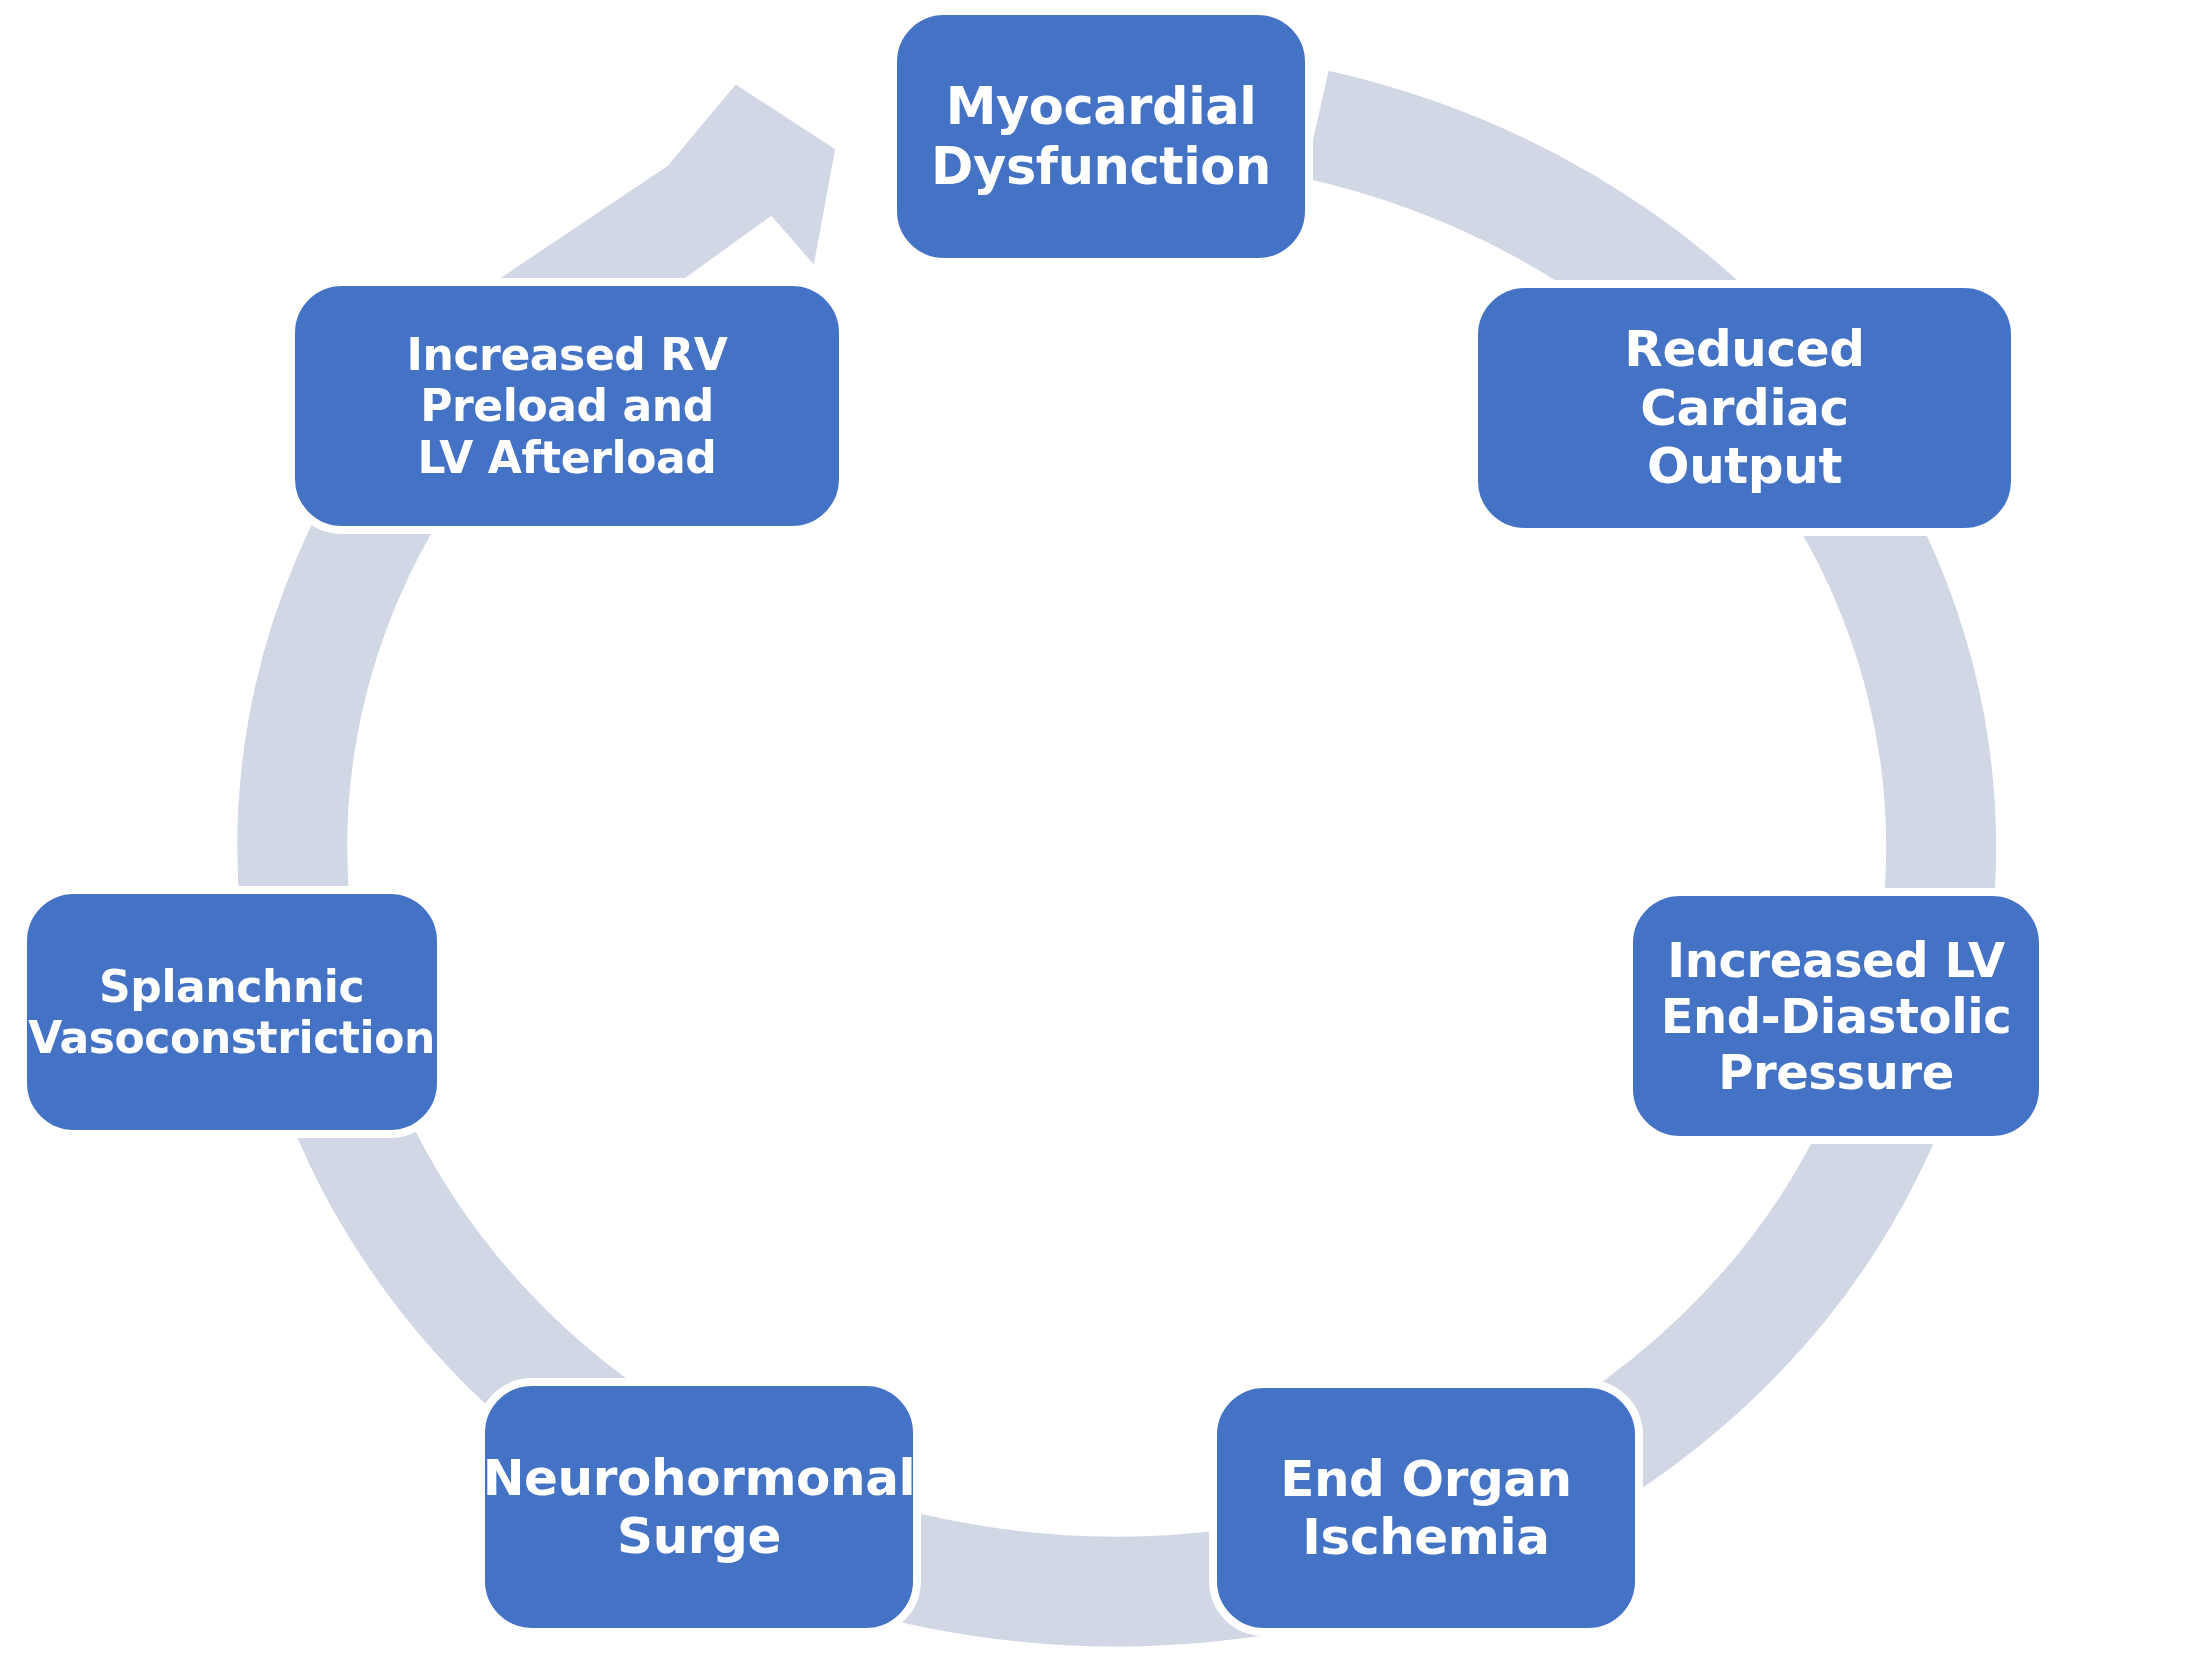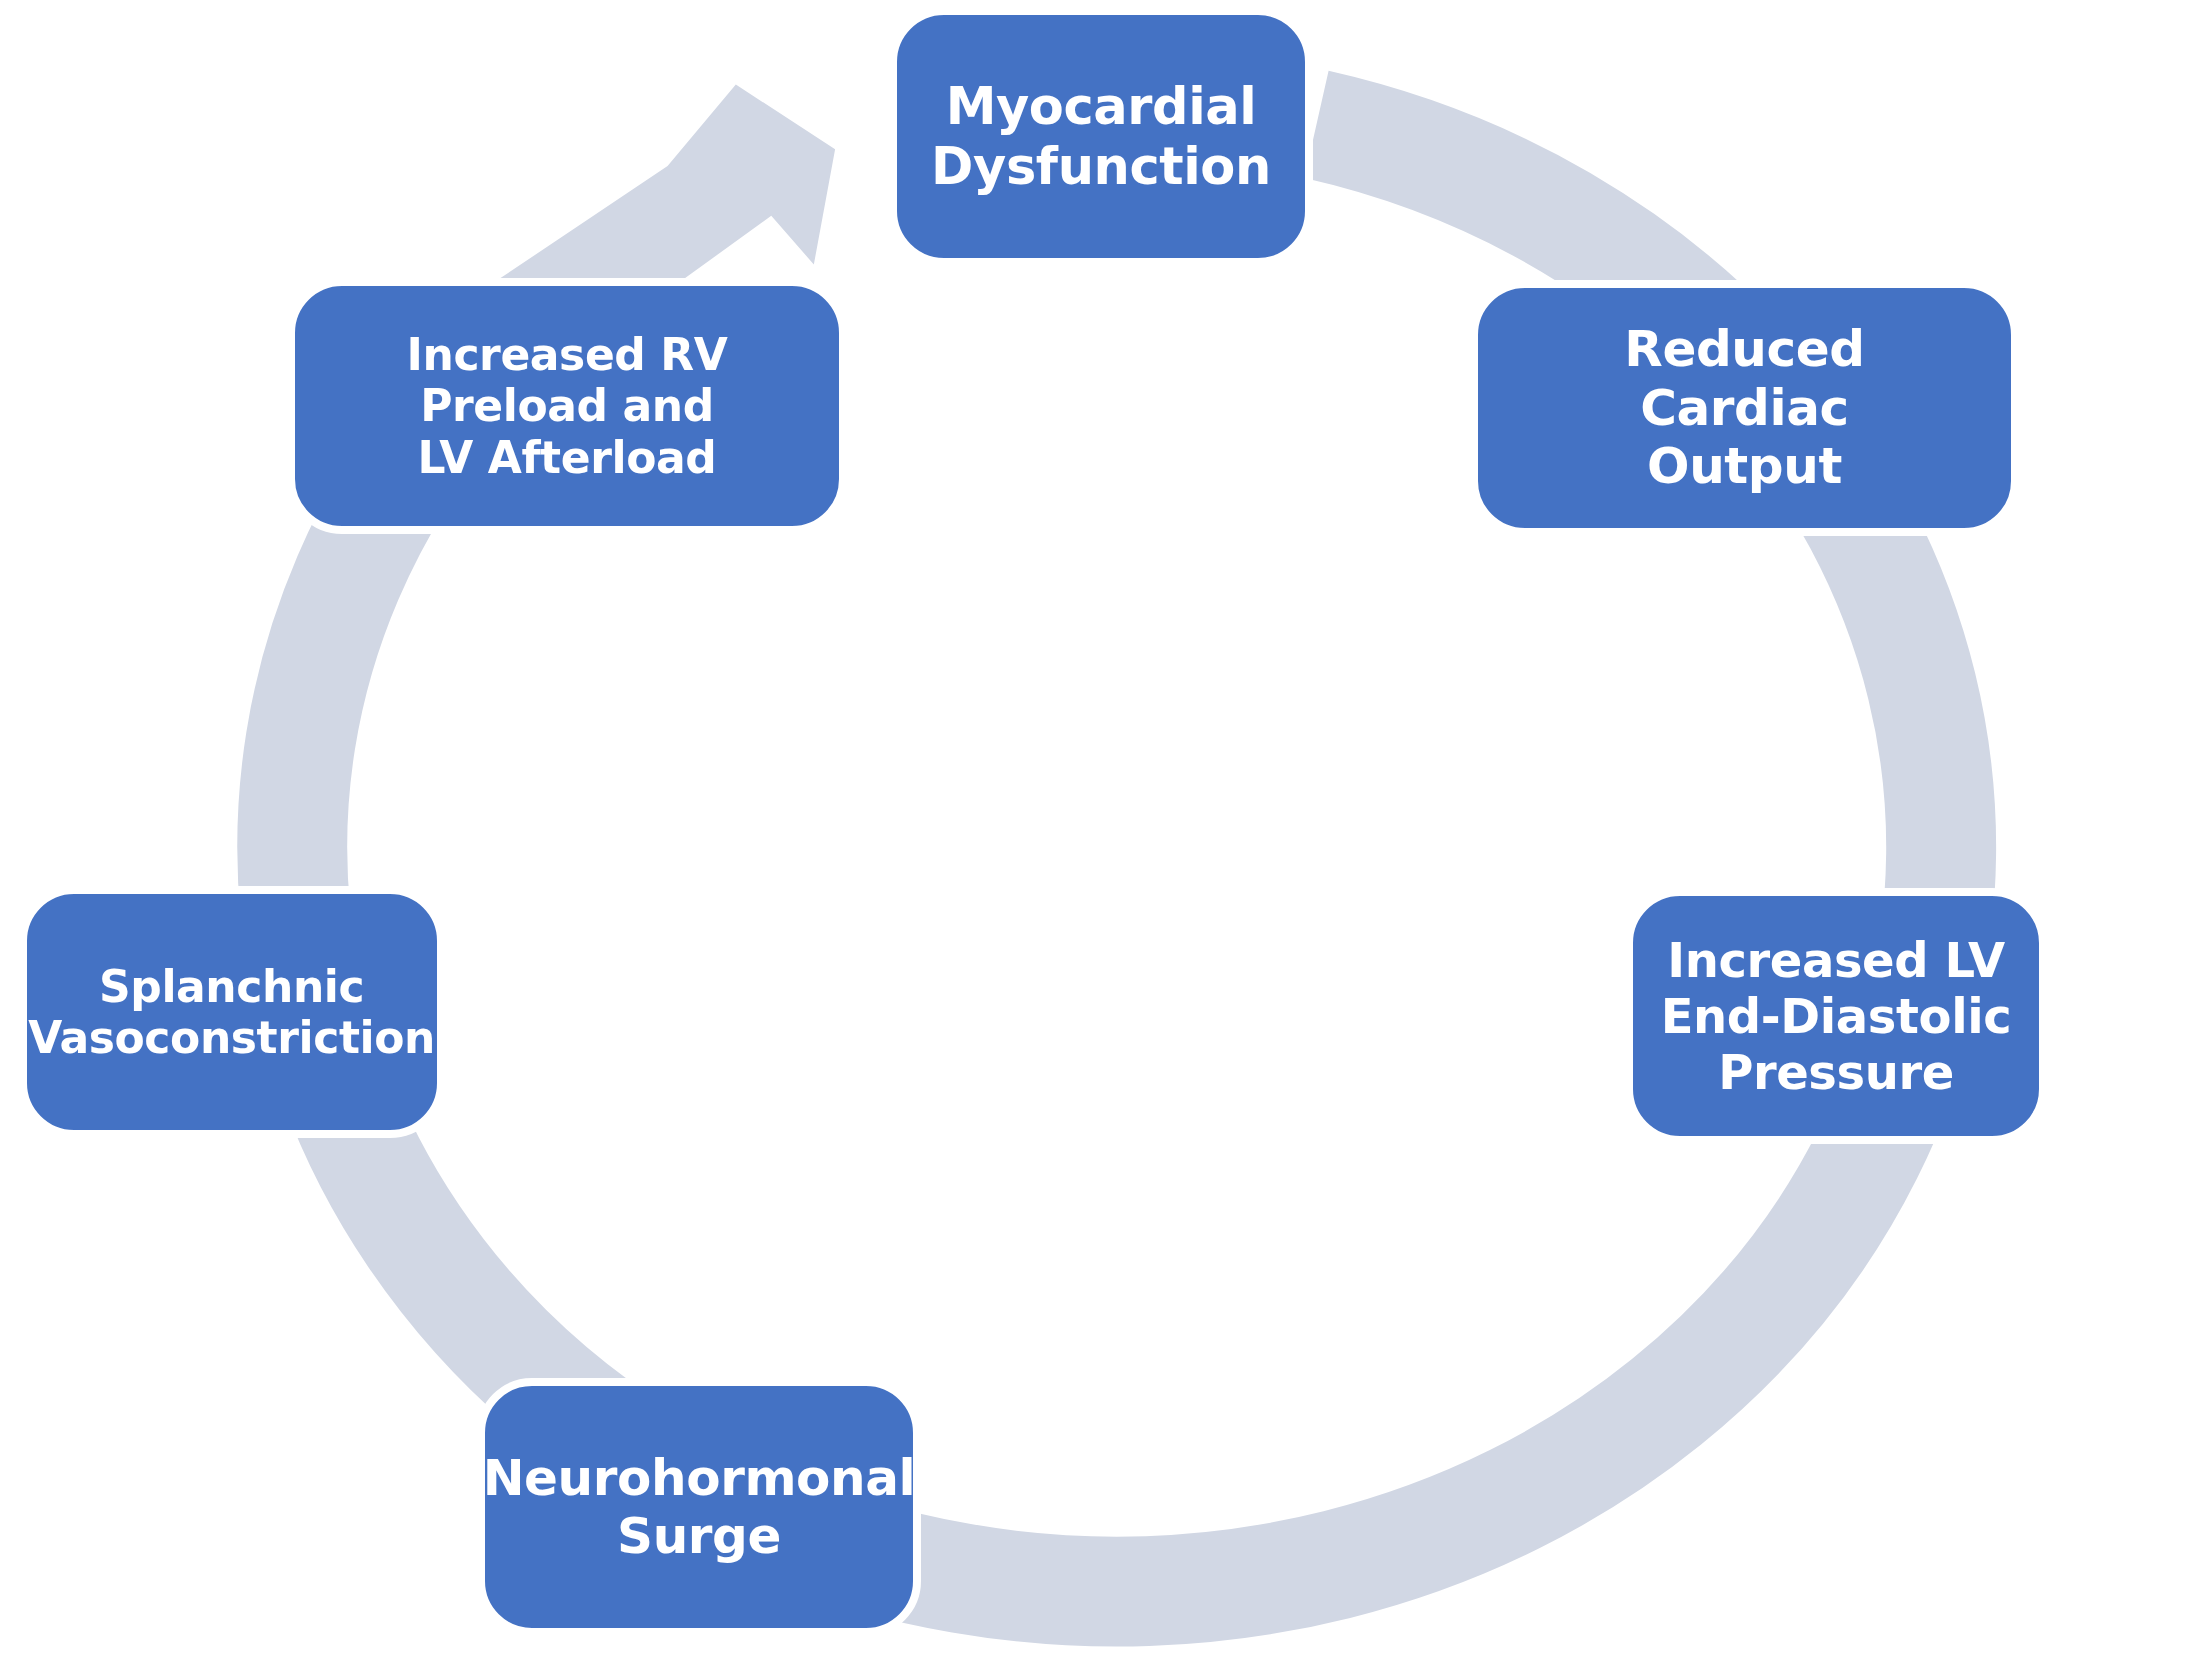--- a/index.html
+++ b/index.html
@@ -71,20 +71,24 @@
 Cardiac
 Output</span>
   </div>
 
   <div class="node n3">
     <span class="node-label">Increased LV
 End-Diastolic
 Pressure</span>
   </div>
 
+  <div class="node n4">
+    <span class="node-label">End Organ
+Ischemia</span>
+  </div>
 
   <div class="node n6">
     <span class="node-label">Splanchnic
 Vasoconstriction</span>
   </div>
 
   <div class="node n5">
     <span class="node-label">Neurohormonal
 Surge</span>
   </div>

